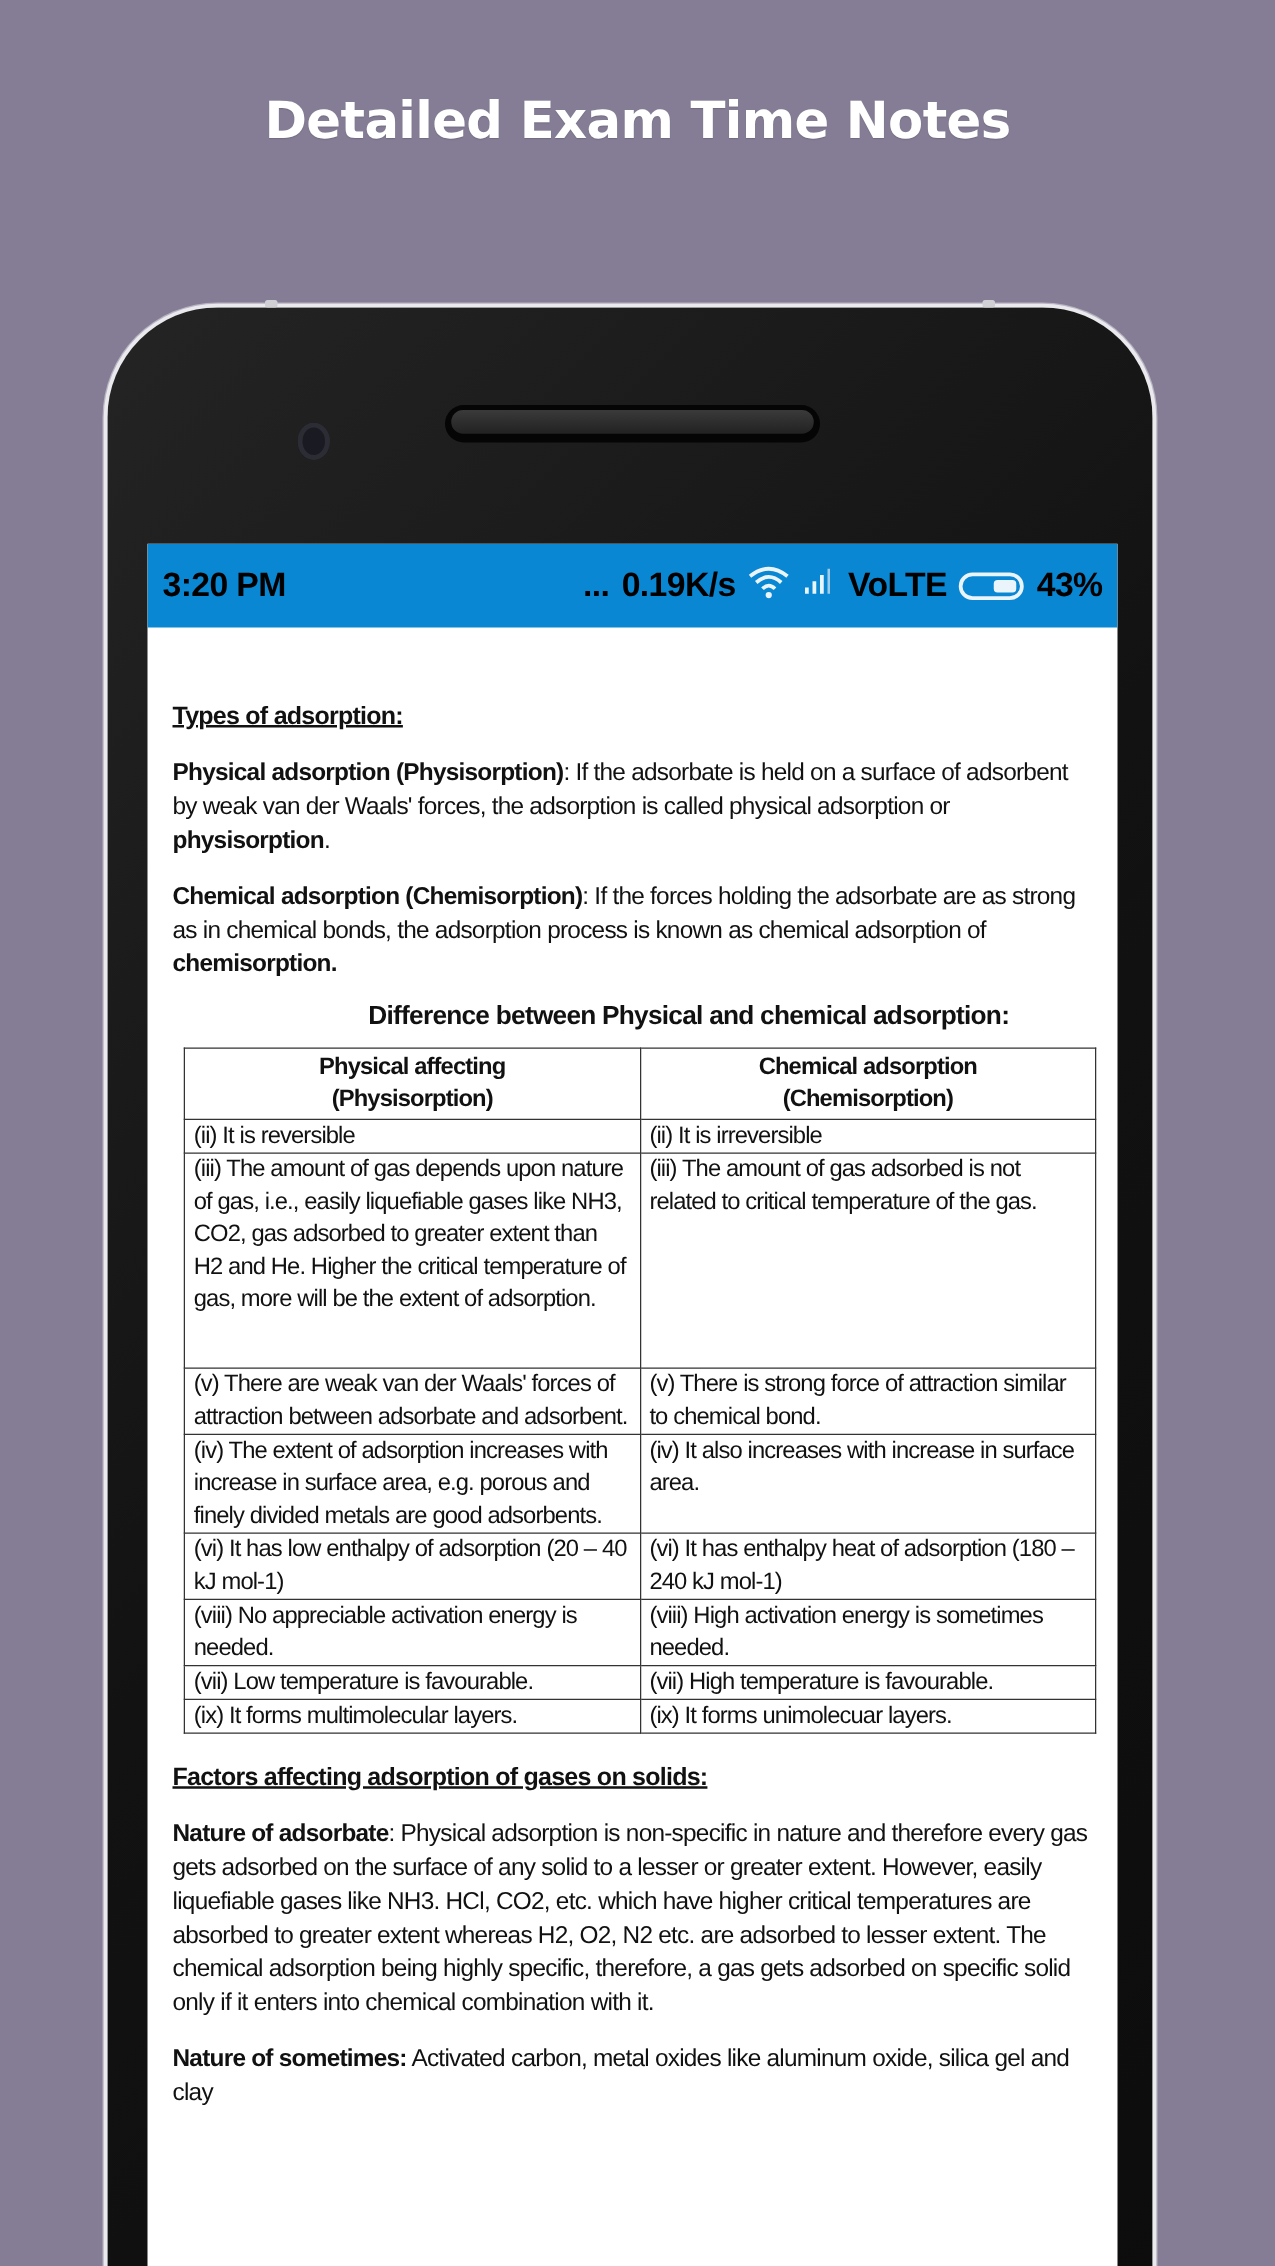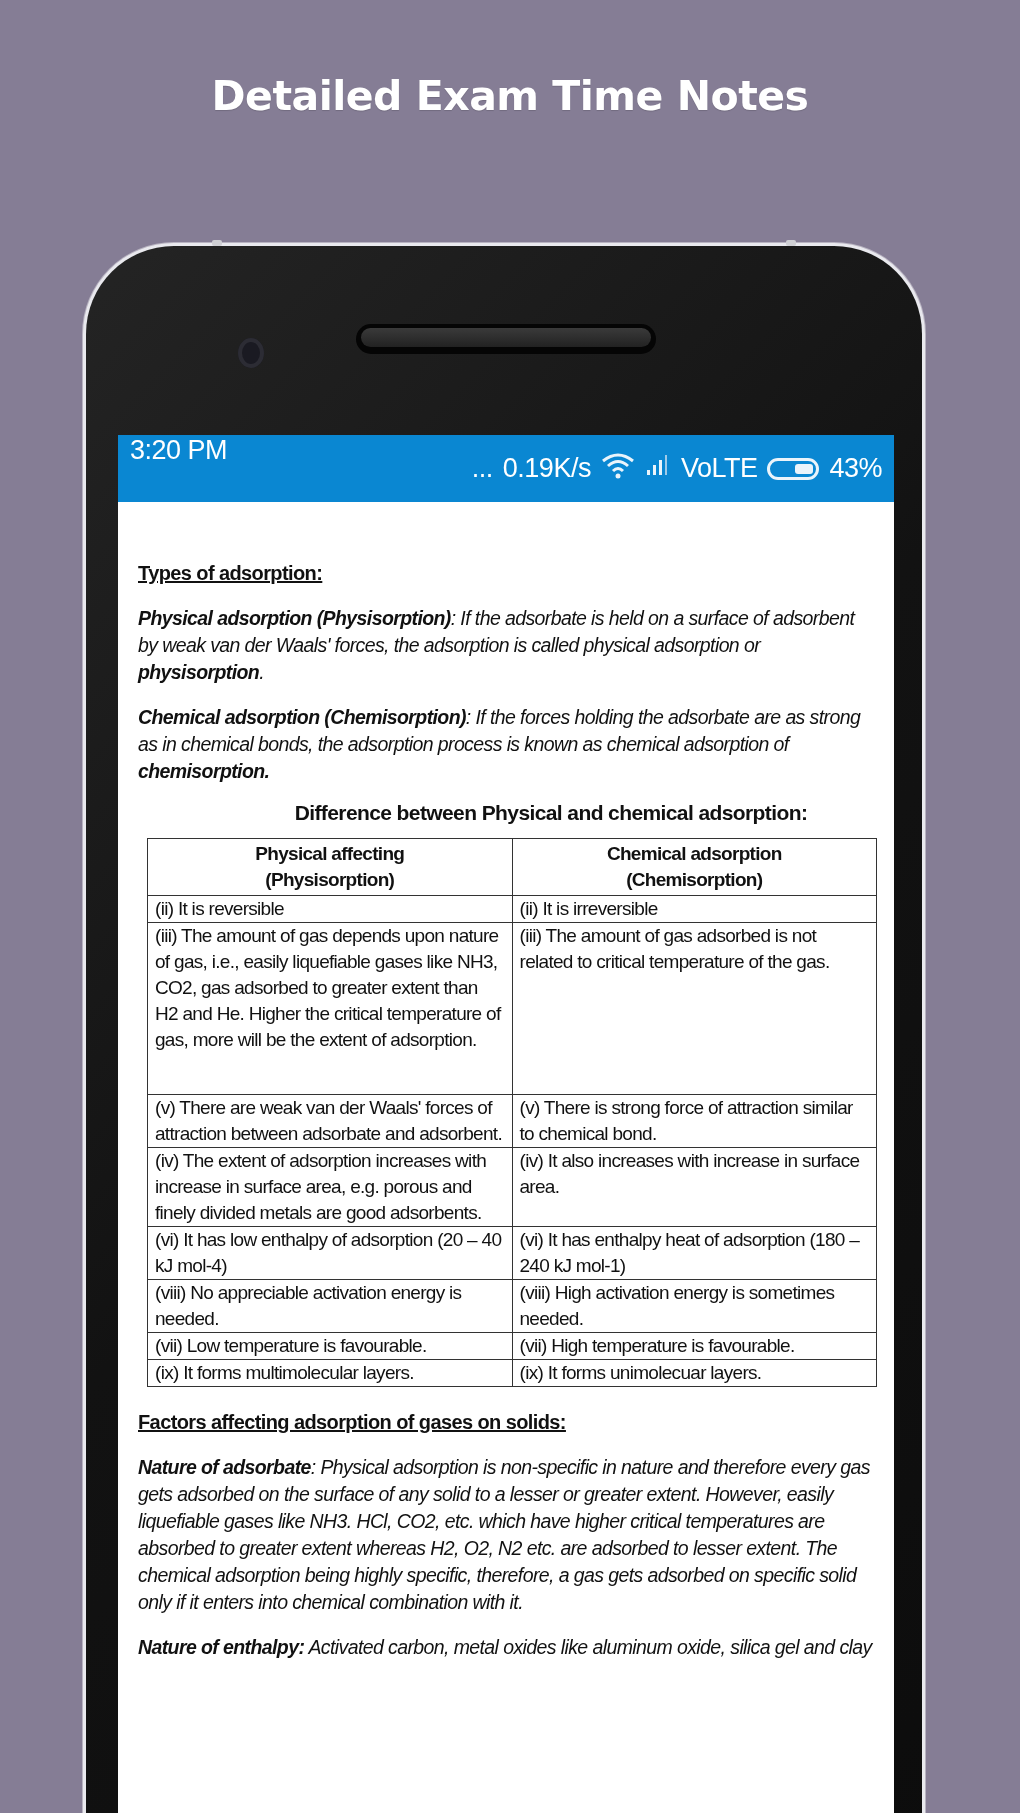--- a/index.html
+++ b/index.html
@@ -34,38 +34,38 @@
     }
     .speaker::after {
       content:""; position:absolute; left:5px; top:4px; right:5px; bottom:7px;
       border-radius:12px; background:linear-gradient(#3a3a3a,#222);
     }
     .screen {
       position:absolute; left:118px; top:435px; width:776px; height:1378px;
       background:#ffffff; overflow:hidden;
     }
     .statusbar {
-      height:67px; background:#0a87d2; color:#ffffff;
-      display:flex; padding:0 12px 0 12px;
-      font-family:"Liberation Sans", sans-serif; font-size:27px; font-weight:normal;
+      height:67px; background:#0a87d2; color:#000000;
+      display:flex; align-items:center; padding:0 12px 0 12px;
+      font-family:"Liberation Sans", sans-serif; font-size:27px; font-weight:bold;
       transform-origin:left; letter-spacing:-0.5px;
     }
     .statusbar .time { flex:1; }
     .statusbar .right { display:flex; align-items:center; gap:10px; }
     .battery {
       width:52px; height:22px; border:3px solid #eaf4fb; border-radius:12px;
       box-sizing:border-box; position:relative;
     }
     .battery .fill { position:absolute; right:3px; top:3px; width:18px; height:10px; background:#eaf4fb; border-radius:3px; }
     .doc {
       padding:14px 20px; color:#111; font-size:19.5px; line-height:27px;
       font-family:"Liberation Sans", sans-serif; letter-spacing:-0.6px;
     }
     .doc h2 { margin:0; font-size:20px; font-weight:bold; text-decoration:underline; }
-    .doc p { margin:0;font-style:italic; }
+    .doc p { margin:0; }
     .doc b { font-weight:bold; }
     .caption {
       text-align:center; font-weight:bold; font-size:21px; padding-left:90px;
     }
     table.cmp {
       border-collapse:collapse; margin-left:9px; width:730px;
       font-size:19px; line-height:26px; letter-spacing:-0.7px;
     }
     table.cmp th, table.cmp td {
       border:1.5px solid #333; vertical-align:top; padding:0 7px; text-align:left;
@@ -148,21 +148,21 @@
           </tr>
         <tr>
             <td>(v) There are weak van der Waals' forces of attraction between adsorbate and adsorbent.</td>
             <td>(v) There is strong force of attraction similar to chemical bond.</td>
           </tr>
         <tr>
             <td>(iv) The extent of adsorption increases with increase in surface area, e.g. porous and finely divided metals are good adsorbents.</td>
             <td>(iv) It also increases with increase in surface area.</td>
           </tr>
         <tr>
-            <td>(vi) It has low enthalpy of adsorption (20 – 40 kJ mol-4)</td>
+            <td>(vi) It has low enthalpy of adsorption (20 – 40 kJ mol-1)</td>
             <td>(vi) It has enthalpy heat of adsorption (180 – 240 kJ mol-1)</td>
           </tr>
         <tr>
             <td>(viii) No appreciable activation energy is needed.</td>
             <td>(viii) High activation energy is sometimes needed.</td>
           </tr>
         <tr>
             <td>(vii) Low temperature is favourable.</td>
             <td>(vii) High temperature is favourable.</td>
           </tr>
@@ -174,16 +174,16 @@
     </table>
 
     <div style="height:22px"></div>
     <h2>Factors affecting adsorption of gases on solids:</h2>
     <div style="height:18px"></div>
     <p>
       <b>Nature of adsorbate</b><span>: Physical adsorption is non-specific in nature and therefore every gas gets adsorbed on the surface of any solid to a lesser or greater extent. However, easily liquefiable gases like NH3. HCl, CO2, etc. which have higher critical temperatures are absorbed to greater extent whereas H2, O2, N2 etc. are adsorbed to lesser extent. The chemical adsorption being highly specific, therefore, a gas gets adsorbed on specific solid only if it enters into chemical combination with it.</span>
     </p>
     <div style="height:18px"></div>
     <p>
-      <b>Nature of enthalpy:</b><span> Activated carbon, metal oxides like aluminum oxide, silica gel and clay</span>
+      <b>Nature of sometimes:</b><span> Activated carbon, metal oxides like aluminum oxide, silica gel and clay</span>
     </p>
   </div>
 </div>
 
 </body></html>

